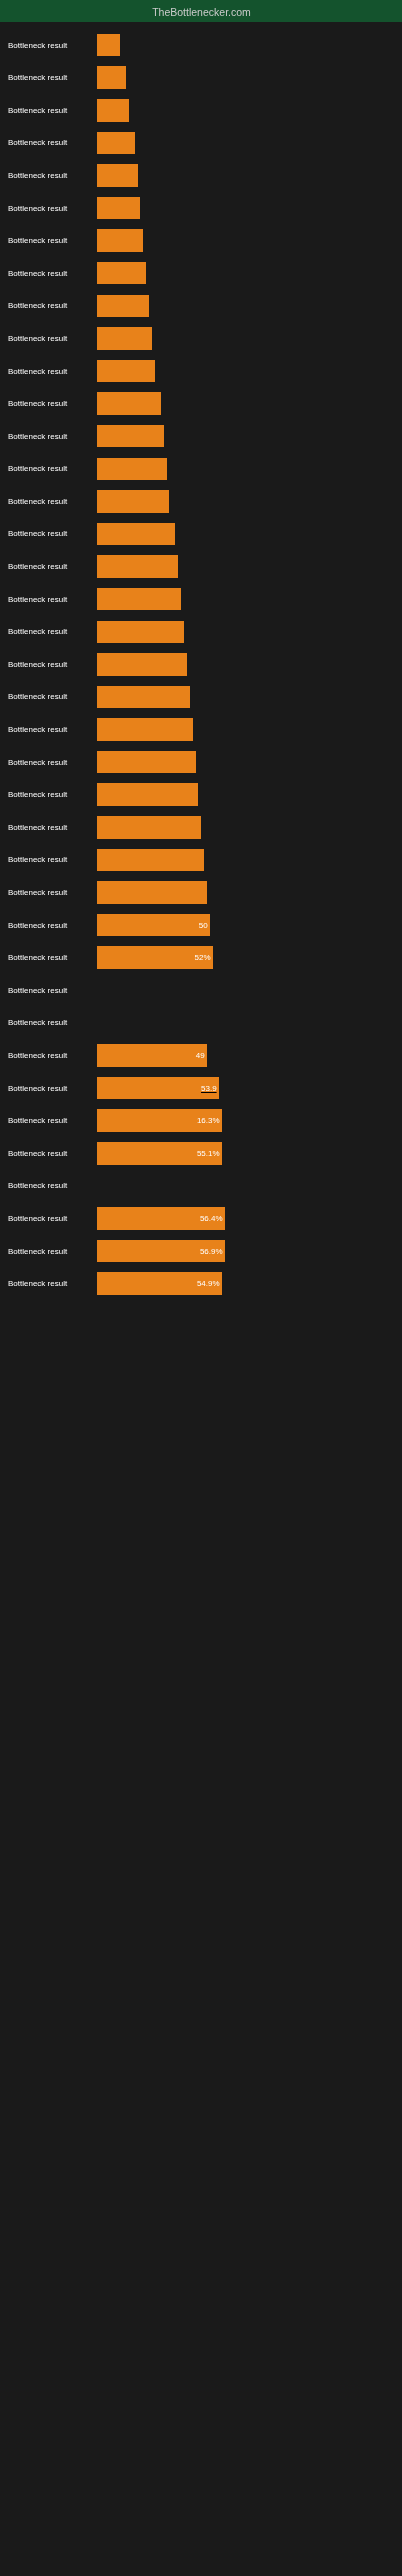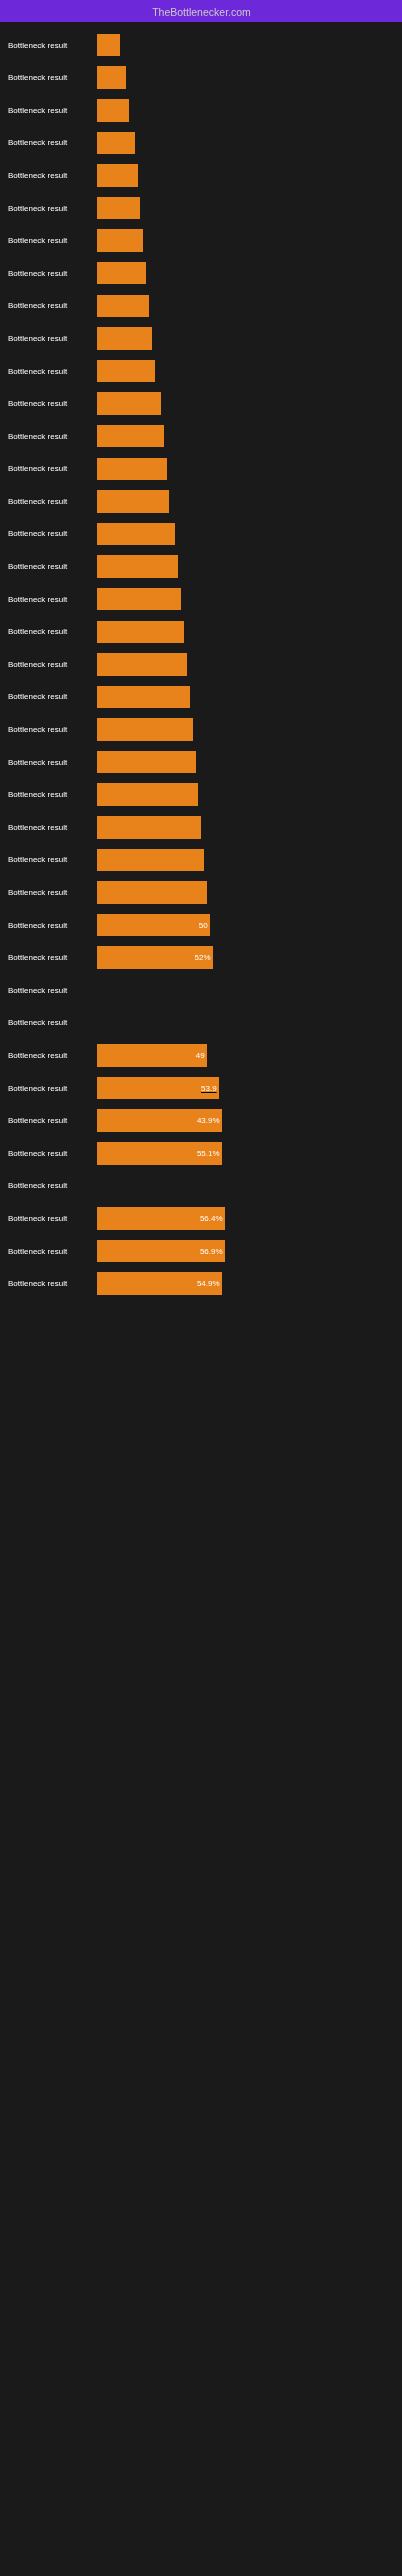--- a/index.html
+++ b/index.html
@@ -7,21 +7,21 @@
       width: 403px;
       background: #1a1a1a;
       font-family: Arial, sans-serif;
       overflow-x: hidden;
     }
     .header {
       text-align: center;
       padding: 6.4px 0 3.2px 0;
       color: #ccc;
       font-size: 10.5px;
-      background: #6d28d9;
+      background: #14532d;
     }
     .chart-container {
       width: 403px;
       padding: 8px 16px 8px 8px;
       background: #1a1a1a;
     }
     .bar-row {
       display: flex;
       align-items: center;
       margin-bottom: 1.6px;
@@ -261,21 +261,21 @@
       <div class="bar-wrap">
         <div class="bar" style="width: 122px; text-decoration: underline;">
           <span class="bar-value">53.9</span>
         </div>
       </div>
     </div>
     <div class="bar-row">
       <div class="bar-label">Bottleneck result</div>
       <div class="bar-wrap">
         <div class="bar" style="width: 125px;">
-          <span class="bar-value">43.9%</span>
+          <span class="bar-value">16.3%</span>
         </div>
       </div>
     </div>
     <div class="bar-row">
       <div class="bar-label">Bottleneck result</div>
       <div class="bar-wrap">
         <div class="bar" style="width: 125px;">
           <span class="bar-value">55.1%</span>
         </div>
       </div>

